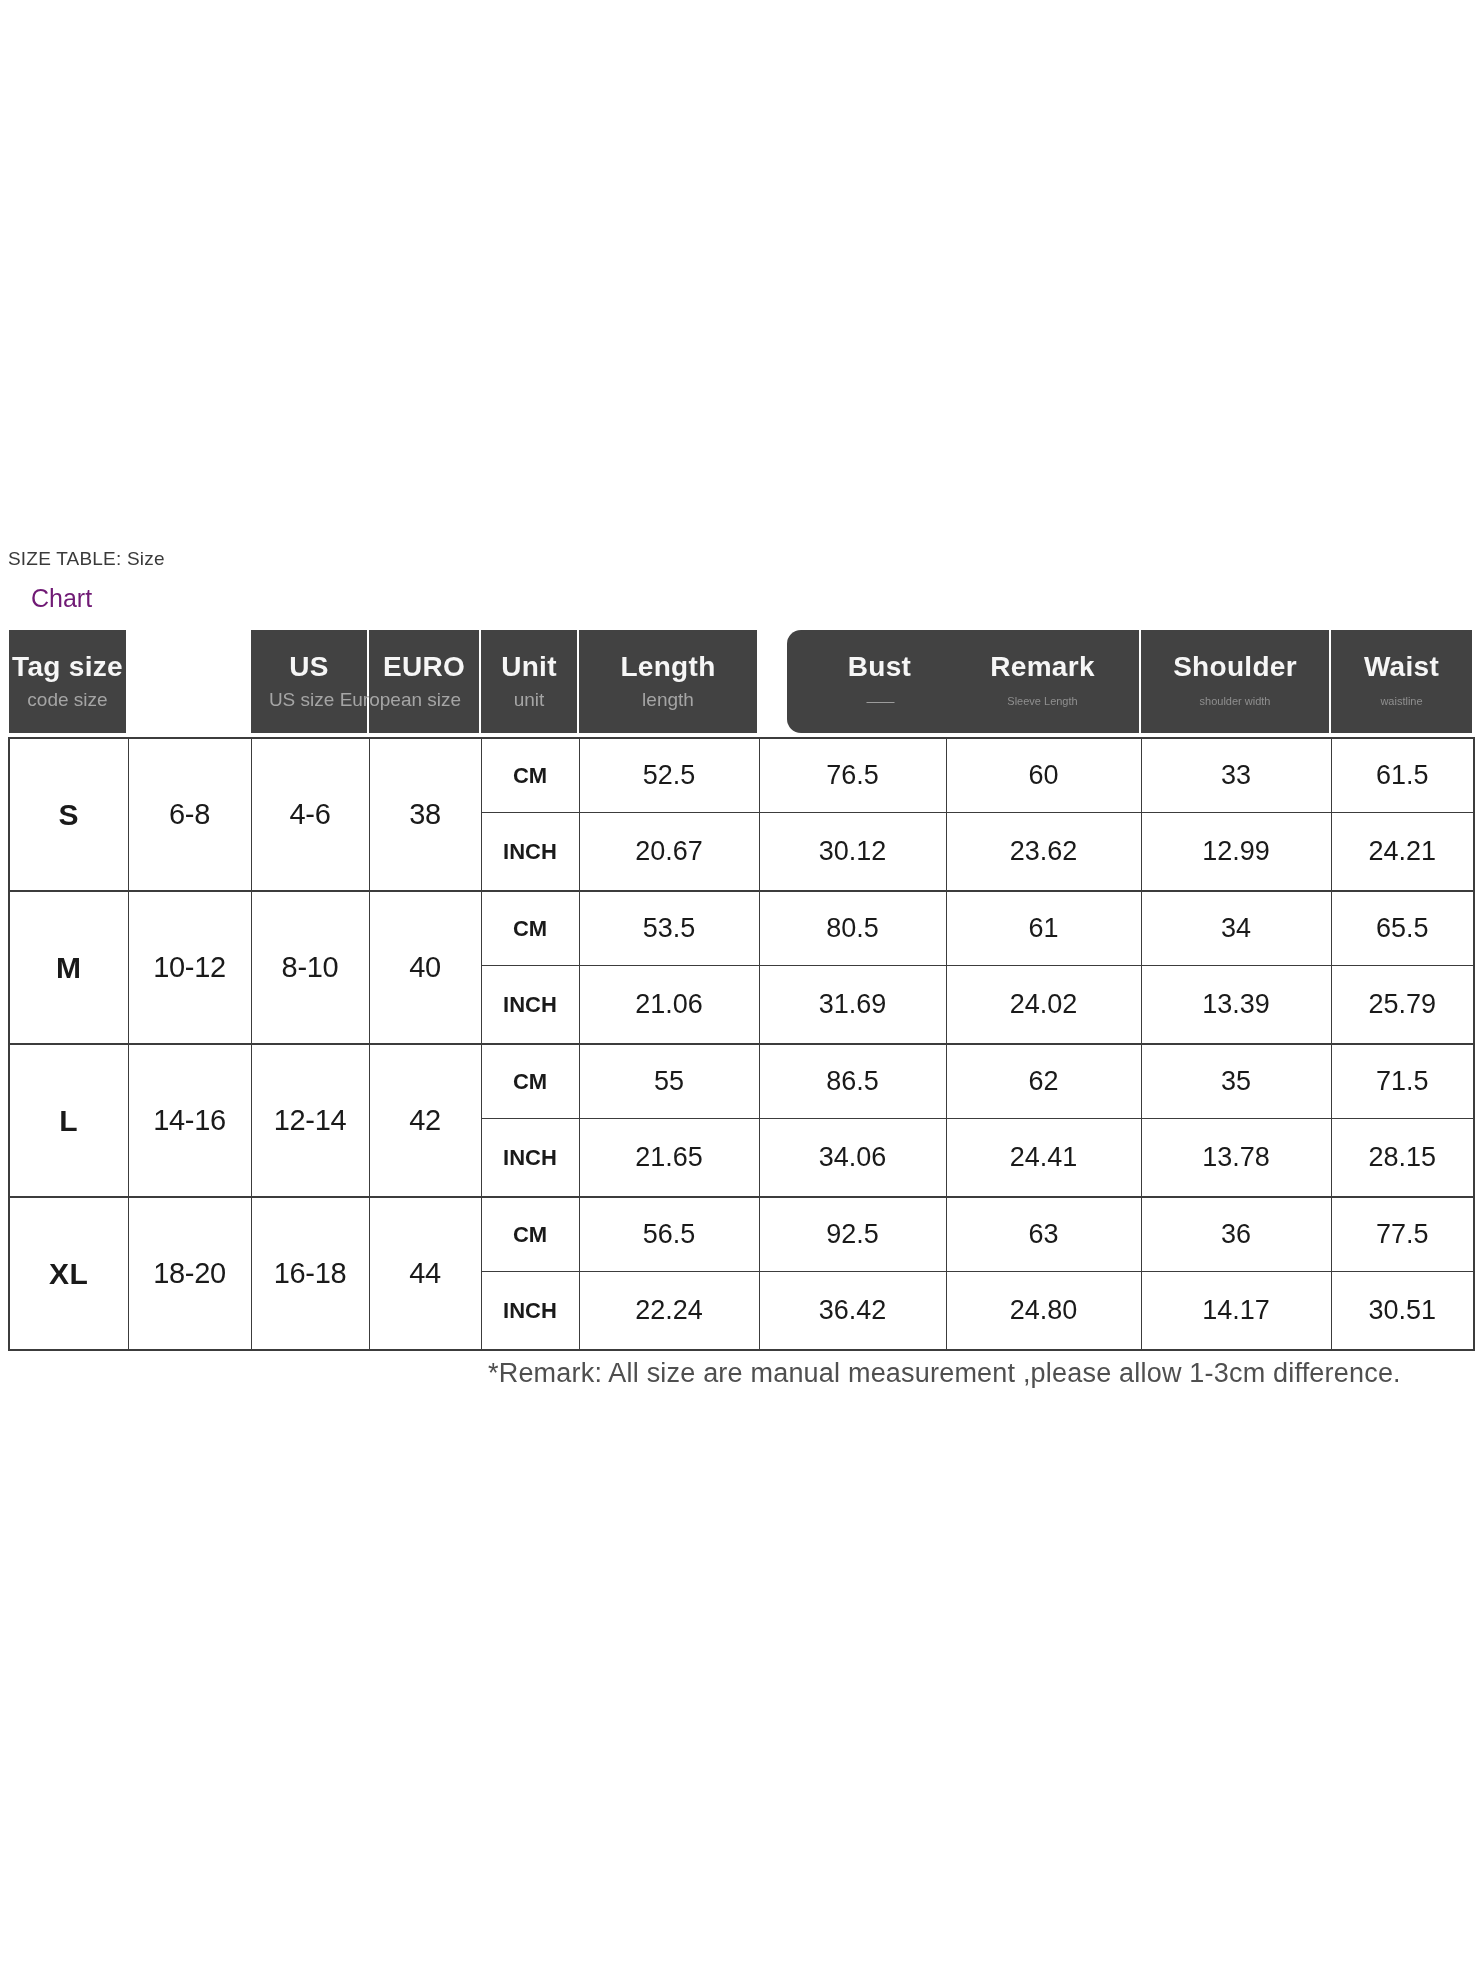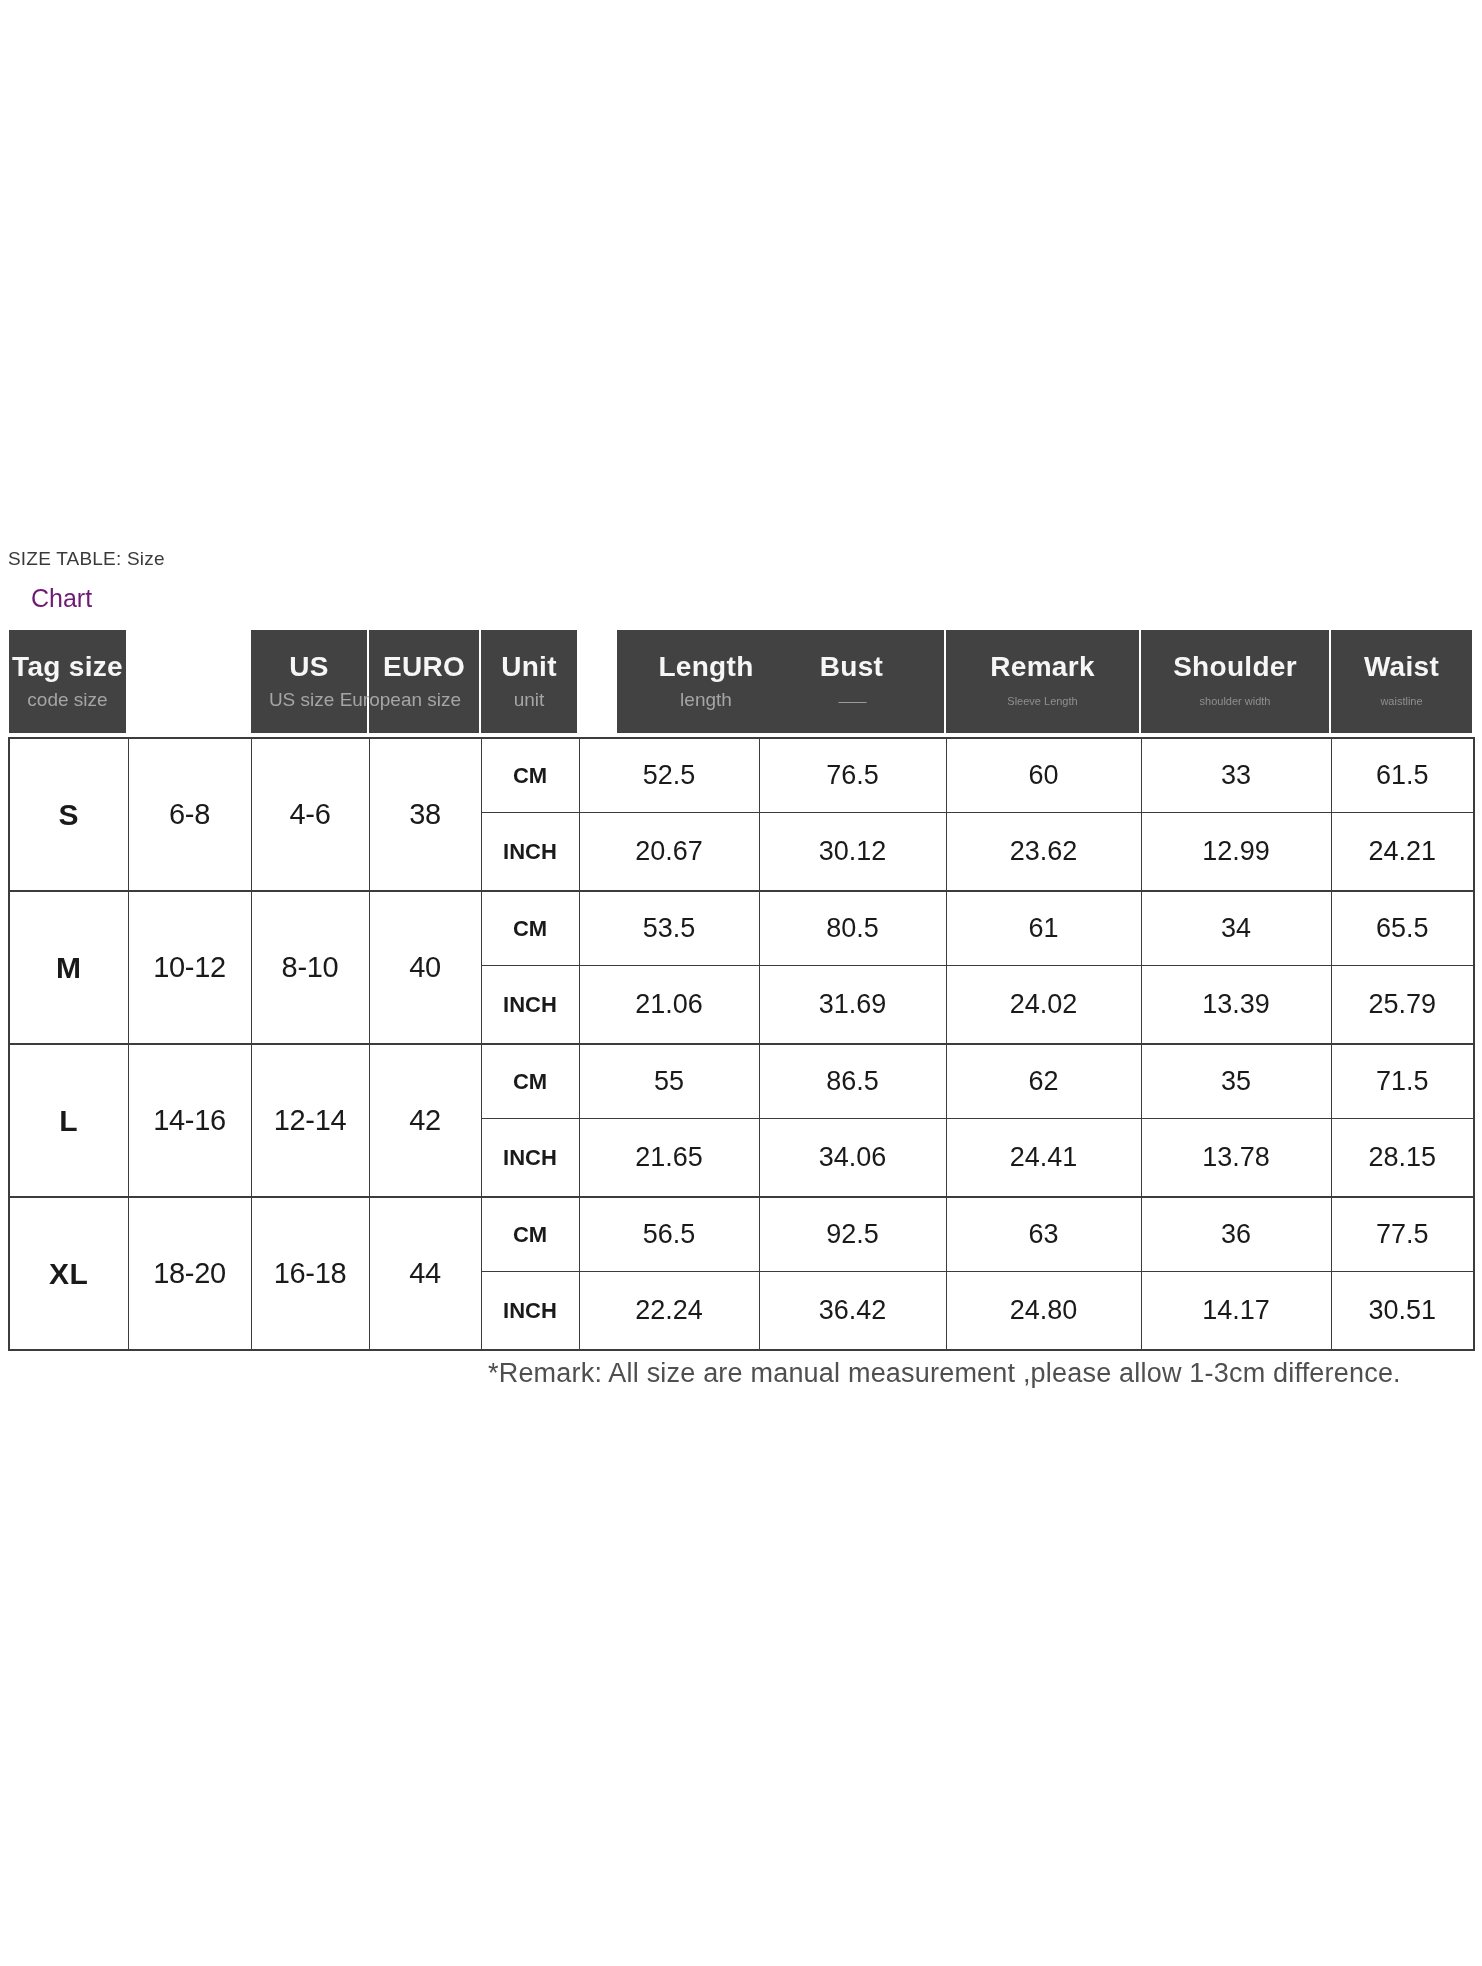--- a/index.html
+++ b/index.html
@@ -55,25 +55,25 @@
       <div class="h-label">US</div>
     </div>
     <div class="h-cell" style="left:361px; width:110px;">
       <div class="h-label">EURO</div>
     </div>
     <div class="span-sub">US size European size</div>
     <div class="h-cell" style="left:473px; width:96px;">
       <div class="h-label">Unit</div>
       <div class="h-sub sub-lg">unit</div>
     </div>
-    <div class="h-cell" style="left:571px; width:178px;margin-left:38px;">
+    <div class="h-cell" style="left:571px; width:178px;">
       <div class="h-label">Length</div>
       <div class="h-sub sub-lg">length</div>
     </div>
-    <div class="h-cell" style="left:751px; width:185px;">
+    <div class="h-cell" style="left:779px; width:185px;border-radius:14px;">
       <div class="h-label">Bust</div>
       <div class="h-sub dash">——</div>
     </div>
     <div class="h-cell" style="left:938px; width:193px;">
       <div class="h-label">Remark</div>
       <div class="h-sub sub-sm">Sleeve Length</div>
     </div>
     <div class="h-cell" style="left:1133px; width:188px;">
       <div class="h-label">Shoulder</div>
       <div class="h-sub sub-sm">shoulder width</div>

